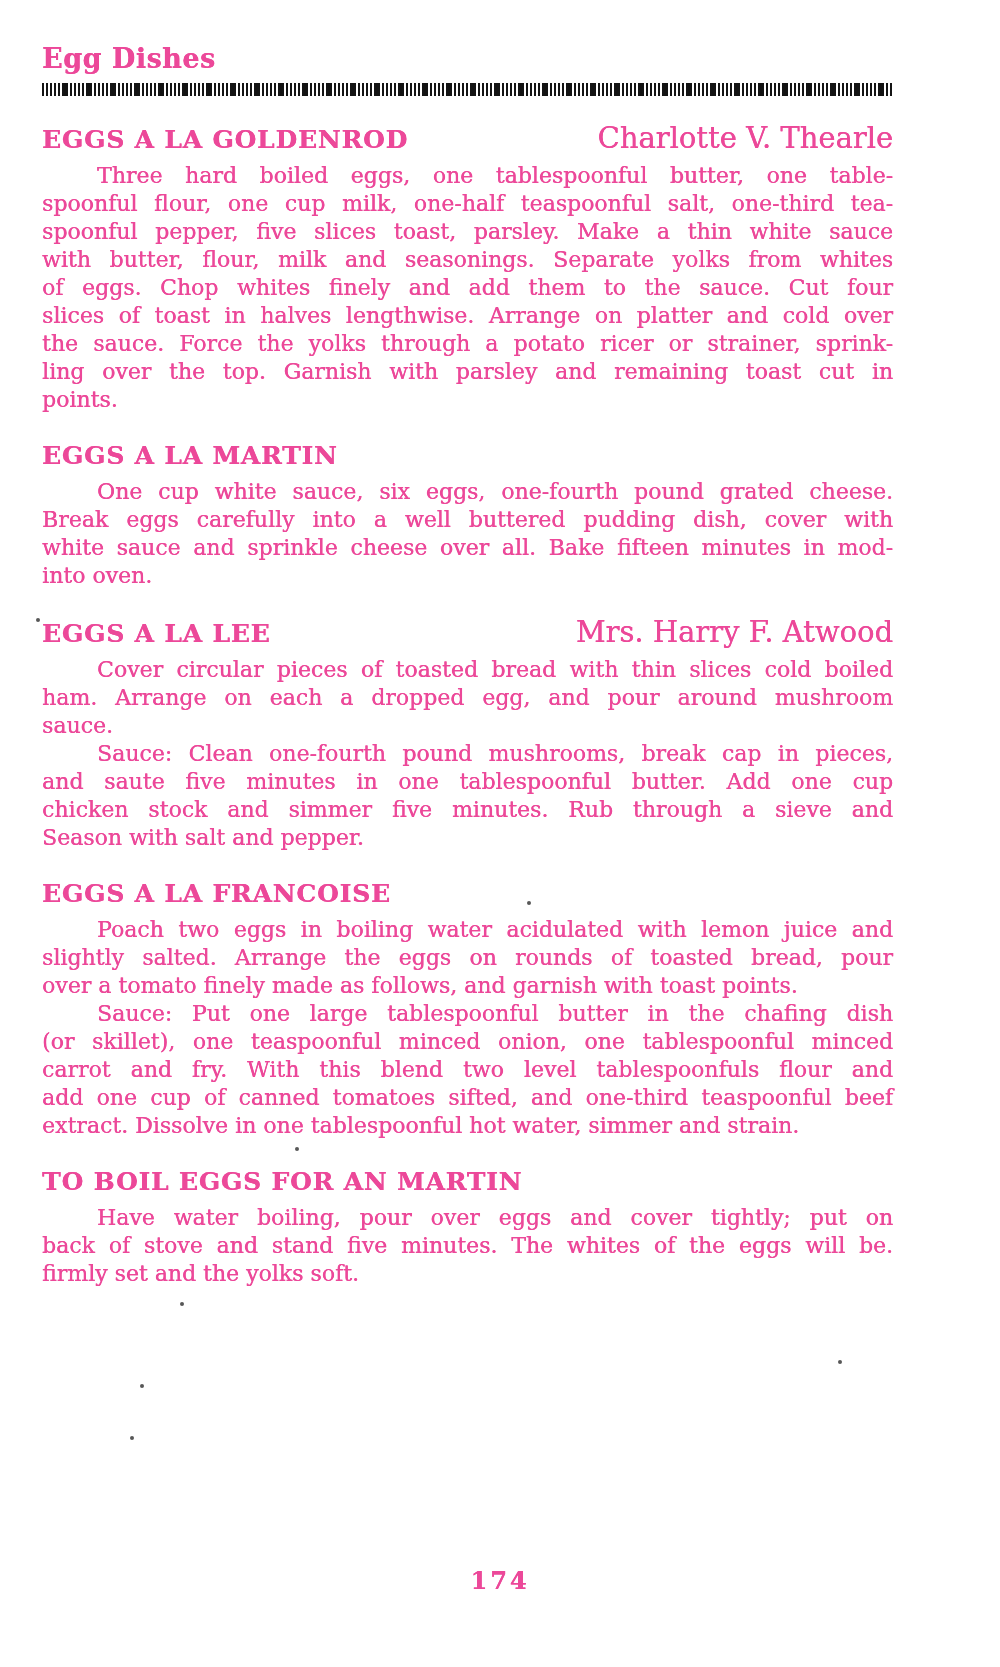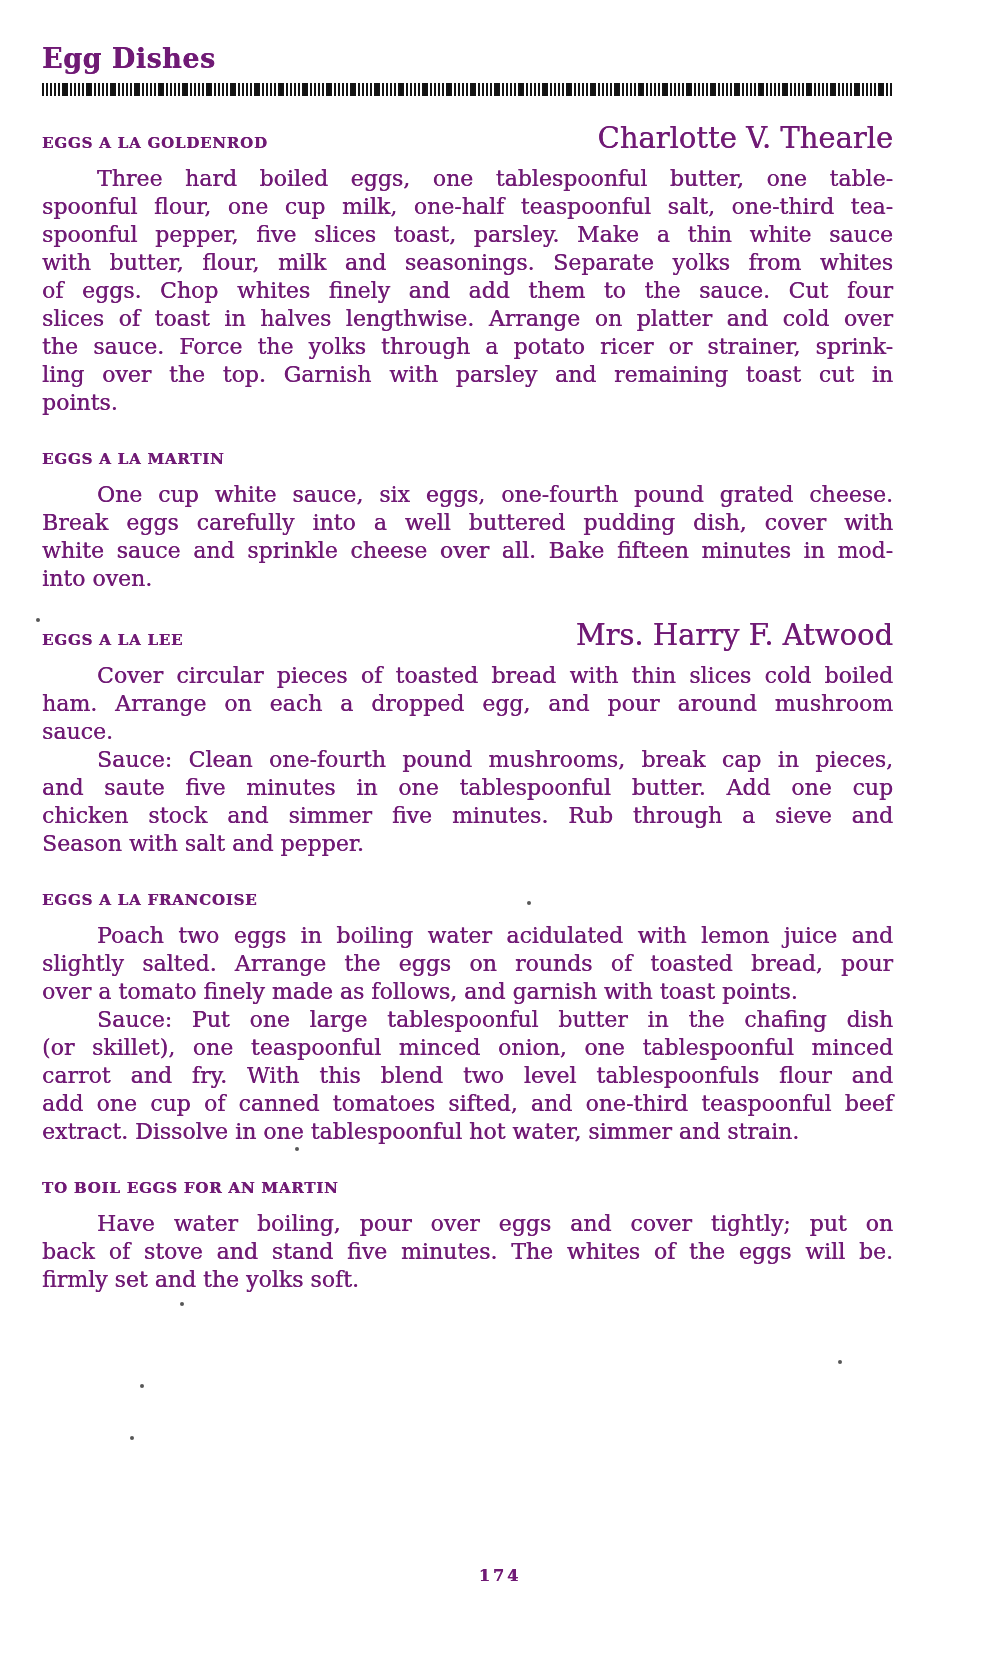--- a/index.html
+++ b/index.html
@@ -3,21 +3,21 @@
 <meta charset="utf-8">
 <style>
   html, body { margin: 0; padding: 0; background: #e8e8e8; }
   .page {
     position: relative;
     width: 1000px;
     height: 1667px;
     margin: 0 auto;
     background: #ffffff;
     font-family: "DejaVu Serif", serif;
-    color: #701a75;
+    color: #ec4899;
     overflow: hidden;
     text-shadow: 0.35px 0 0 currentColor; 
   }
   .content {
     position: absolute;
     left: 42px;
     top: 44px;
     width: 851px;
   }
   .page-header {
@@ -35,21 +35,21 @@
       repeating-linear-gradient(90deg, #141414 0 2px, transparent 2px 4px);
   }
   .recipe { margin-top: 28px; }
   .heading-row {
     display: flex;
     justify-content: space-between;
     align-items: baseline;
     margin: 0 0 8px 0;
   }
   .recipe-title {
-    font-size: 15px;
+    font-size: 25px;
     font-weight: bold;
     letter-spacing: 0.8px;
     line-height: 28px;
     margin: 0;
   }
   .contributor {
     font-size: 29px;
     line-height: 28px;
     white-space: nowrap;
   }
@@ -61,21 +61,21 @@
     text-align-last: justify;
   }
   .line.last { text-align-last: left; }
   .line.first { text-indent: 55px; }
   .page-number {
     position: absolute;
     left: 0;
     right: 0;
     top: 1566px;
     text-align: center;
-    font-size: 16px;
+    font-size: 24px;
     font-weight: bold;
     letter-spacing: 3px;
   }
   .speck {
     position: absolute;
     width: 4px;
     height: 4px;
     border-radius: 50%;
     background: #1f1f1f;
     opacity: 0.75;

